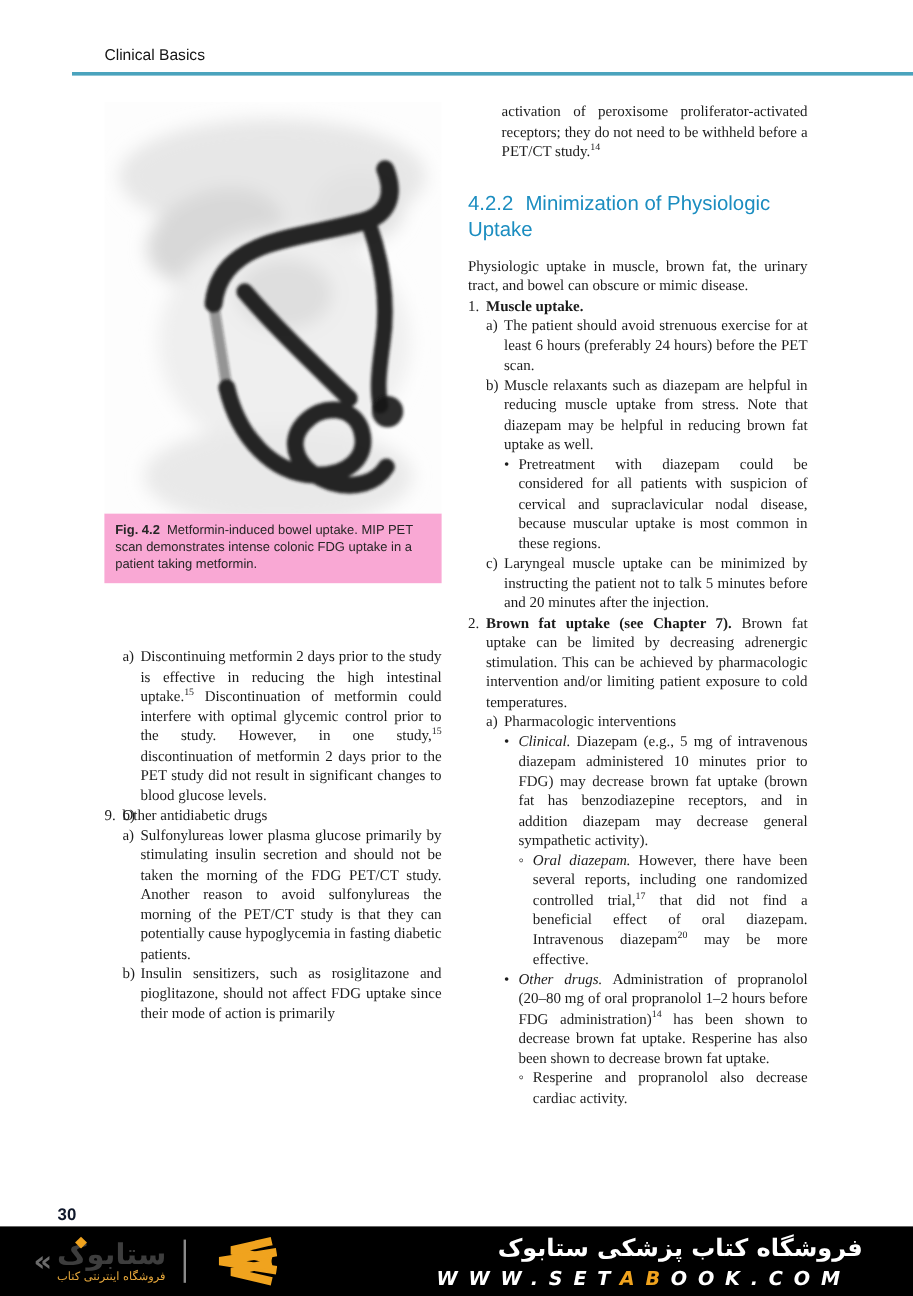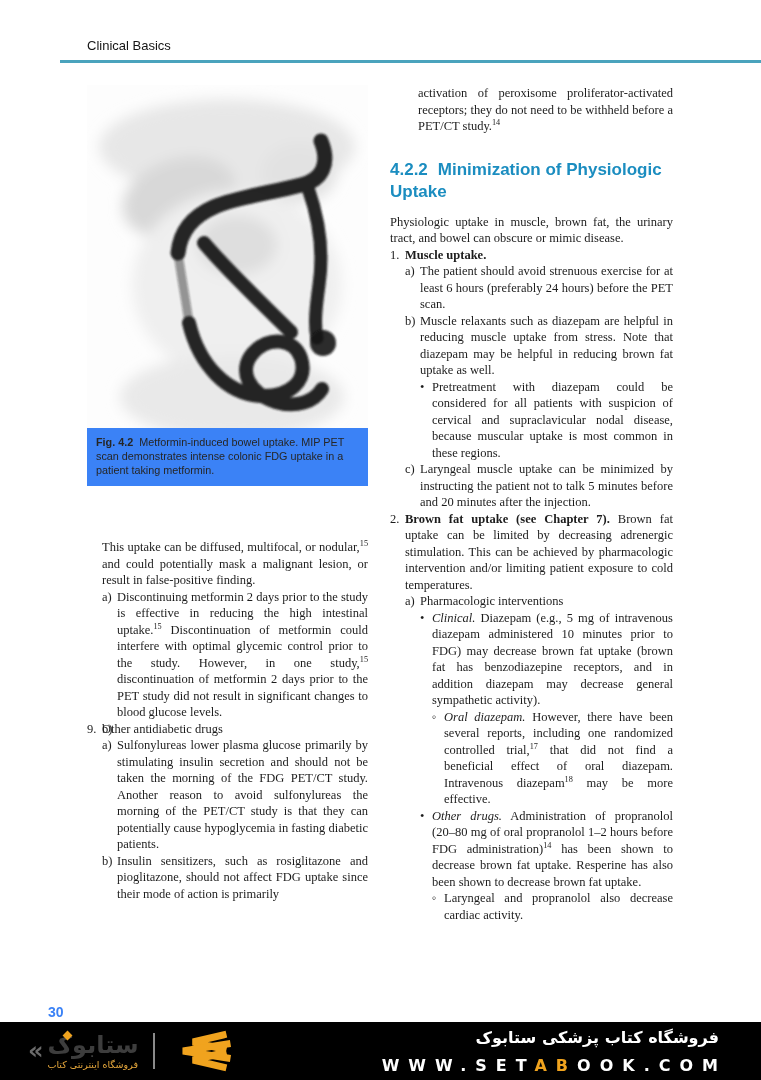--- a/index.html
+++ b/index.html
@@ -18,48 +18,48 @@
   
   .col { position:absolute; top:85px; font-size:12.5px; line-height:16.5px; }
   .col-left  { left:87px;  width:281px; }
   .col-right { left:390px; width:283px; }
   .p, .li { text-align:justify; }
 
   
   .figure { width:281px; }
   .fig-image { width:281px; height:343px; background:#fdfdfd; overflow:hidden; }
   .fig-caption {
-    background:#3b82f6; padding:7px 9px 9px;
+    background:#f9a8d4; padding:7px 9px 9px;
     font-family:"Liberation Sans", sans-serif; font-size:10.8px; line-height:14px;
     color:#262626; text-align:left;
   }
   .left-text { margin-top:53px; }
 
   
   .li { position:relative; padding-left:15px; }
   .li.bl { padding-left:12px; }
   .li > .mk { position:absolute; left:0; top:0; }
   .in2 { margin-left:15px; }
   .in3 { margin-left:30px; }
   .in4 { margin-left:42px; }
   .cont-indent { margin-left:28px; }
   sup { font-size:0.66em; line-height:0; }
 
   
   .section-heading {
-    font-family:"Liberation Sans", sans-serif; font-weight:bold;
+    font-family:"Liberation Sans", sans-serif; font-weight:normal;
     font-size:17px; line-height:22px; color:#1b8dc0;
     margin:24px 0 11px 0; text-align:left;
   }
   .section-heading .sec-num { margin-right:10px; }
 
   
   .page-num {
     position:absolute; left:48px; top:1004px;
-    font-family:"Liberation Sans", sans-serif; font-weight:bold; font-size:14px; color:#3b82f6;
+    font-family:"Liberation Sans", sans-serif; font-weight:bold; font-size:14px; color:#0f172a;
   }
 
   
   .footer { position:absolute; left:0; top:1022px; width:761px; height:58px; background:#000; }
   .footer-left { position:absolute; left:28px; top:7px; display:flex; align-items:center; }
   .logo-chev-gray {
     color:#6b6b6b; font-family:"DejaVu Sans", sans-serif;
     font-size:24px; font-weight:bold; margin-right:4px; line-height:40px;
   }
   .logo-block { position:relative; text-align:left; }
@@ -72,26 +72,26 @@
     background:#f0a31e; transform:rotate(45deg);
   }
   .logo-sub {
     font-family:"DejaVu Sans", sans-serif; direction:rtl;
     color:#e8a93c; font-size:9.5px; line-height:12px;
   }
   .logo-sep { width:2px; height:36px; background:#8a8a8a; margin:0 14px; }
   .footer-title {
     position:absolute; right:42px; top:6px; direction:rtl;
     font-family:"DejaVu Sans", sans-serif; font-weight:bold;
-    font-size:16px; color:#ffffff;
+    font-size:20px; color:#ffffff;
   }
   .footer-url {
-    position:absolute; right:34px; top:34px;
+    position:absolute; right:52px; top:34px;
     font-family:"DejaVu Sans", sans-serif; font-weight:bold;
-    font-size:16px; letter-spacing:9px; color:#ffffff; white-space:nowrap;
+    font-size:16px; letter-spacing:9px; color:#ffffff; white-space:nowrap;font-style:italic;
   }
   .footer-url .gold { color:#f0a31e; }
 </style>
 </head>
 <body>
 
 <div class="page">
 
   <div class="header-title">Clinical Basics</div>
   <div class="header-rule"></div>
@@ -125,21 +125,20 @@
             <path d="M 91,168 C 95,196 99,216 102,238" stroke-width="9" opacity="0.45"></path>
             <path d="M 102,238 C 112,280 140,309 174,311 C 204,312 221,295 214,273 C 207,253 181,251 166,268 C 151,285 161,308 189,317 C 209,323 227,317 235,304" stroke-width="14"></path>
           </g>
           <circle cx="236" cy="258" r="13" fill="#161616" opacity="0.9" filter="url(#mild)"></circle>
         </svg>
       </div>
       <figcaption class="fig-caption"><b>Fig. 4.2</b> &nbsp;Metformin-induced bowel uptake. MIP PET scan demonstrates intense colonic FDG uptake in a patient taking metformin.</figcaption>
     </figure>
 
     <div class="left-text">
-      <p class="p in2">This uptake can be diffused, multifocal, or nodular,<sup>15</sup> and could potentially mask a malignant lesion, or result in false-positive finding.</p>
 
       <div class="li in2">
         <span class="mk">a)</span>
         <span>Discontinuing metformin 2 days prior to the study is effective in reducing the high intestinal uptake.<sup>15</sup> Discontinuation of metformin could interfere with optimal glycemic control prior to the study. However, in one study,<sup>15</sup> discontinuation of metformin 2 days prior to the PET study did not result in significant changes to blood glucose levels.</span>
       </div>
 
       <div class="li in2">
         <span class="mk">b)</span>
       </div>
 
@@ -205,31 +204,31 @@
       <span>Pharmacologic interventions</span>
     </div>
 
     <div class="li bl in3">
       <span class="mk">•</span>
       <span><i>Clinical.</i> Diazepam (e.g., 5 mg of intravenous diazepam administered 10 minutes prior to FDG) may decrease brown fat uptake (brown fat has benzodiazepine receptors, and in addition diazepam may decrease general sympathetic activity).</span>
     </div>
 
     <div class="li bl in4">
       <span class="mk">◦</span>
-      <span><i>Oral diazepam.</i> However, there have been several reports, including one randomized controlled trial,<sup>17</sup> that did not find a beneficial effect of oral diazepam. Intravenous diazepam<sup>18</sup> may be more effective.</span>
+      <span><i>Oral diazepam.</i> However, there have been several reports, including one randomized controlled trial,<sup>17</sup> that did not find a beneficial effect of oral diazepam. Intravenous diazepam<sup>20</sup> may be more effective.</span>
     </div>
 
     <div class="li bl in3">
       <span class="mk">•</span>
       <span><i>Other drugs.</i> Administration of propranolol (20–80 mg of oral propranolol 1–2 hours before FDG administration)<sup>14</sup> has been shown to decrease brown fat uptake. Resperine has also been shown to decrease brown fat uptake.</span>
     </div>
 
     <div class="li bl in4">
       <span class="mk">◦</span>
-      <span>Laryngeal and propranolol also decrease cardiac activity.</span>
+      <span>Resperine and propranolol also decrease cardiac activity.</span>
     </div>
   </div>
 
   <div class="page-num">30</div>
 
   <div class="footer">
     <div class="footer-left">
       <span class="logo-chev-gray">«</span>
       <div class="logo-block">
         <div class="logo-fa">ستابوک</div>

